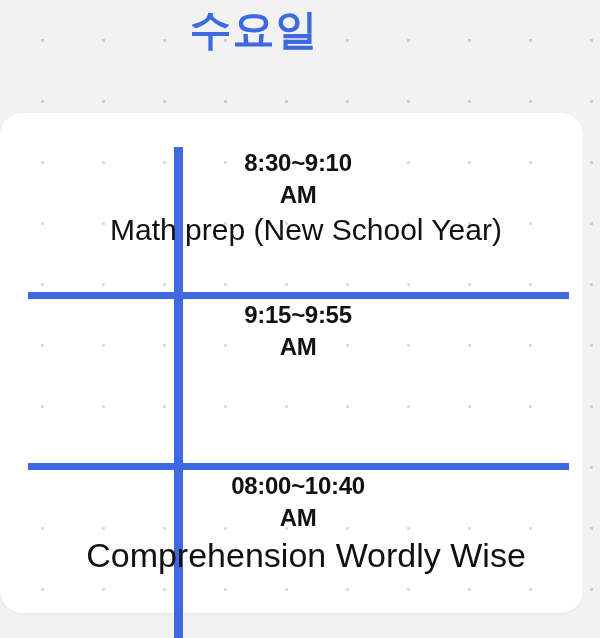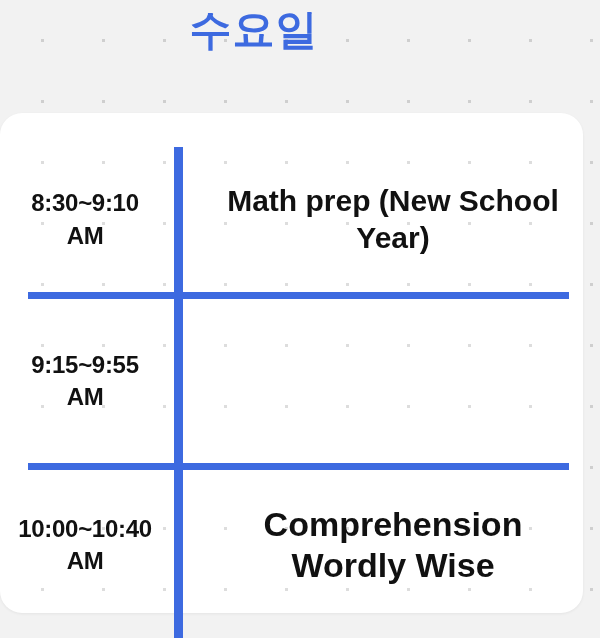--- a/index.html
+++ b/index.html
@@ -91,40 +91,41 @@
     width: 600px;
     height: 525px;
     z-index: 5;
   }
   .row {
     position: absolute;
     left: 0;
     width: 600px;
     display: flex;
     align-items: center;
+    flex-direction: column;
   }
   #row-0 { top: 34px;  height: 145px; }
   #row-1 { top: 186px; height: 164px; }
   #row-2 { top: 357px; height: 150px; }
 
   .time-cell {
     width: 174px;
     text-align: center;
     font-size: 24px;
     font-weight: bold;
     color: #111111;
     line-height: 1.35;
     padding-right: 4px;
     box-sizing: border-box;
     letter-spacing: -0.3px;
   }
   .subject-cell {
     flex: 1;
     text-align: center;
-    font-weight: bold;
+    font-weight: normal;
     color: #111111;
     line-height: 1.22;
     padding: 0 24px 0 36px;
     box-sizing: border-box;
   }
   #subject-0 { font-size: 30px; }
   #subject-1 { font-size: 40px; }
   #subject-2 { font-size: 34px; }
 </style>
 </head>
@@ -154,19 +155,19 @@
 
   <div class="row" id="row-1">
     <div class="time-cell">
       <div>9:15~9:55</div>
       <div>AM</div>
     </div>
   </div>
 
   <div class="row" id="row-2">
     <div class="time-cell">
-      <div>10:00~10:40</div>
+      <div>08:00~10:40</div>
       <div>AM</div>
     </div>
     <div class="subject-cell" id="subject-2">Comprehension Wordly Wise</div>
   </div>
 
 </div>
 
 </body></html>

